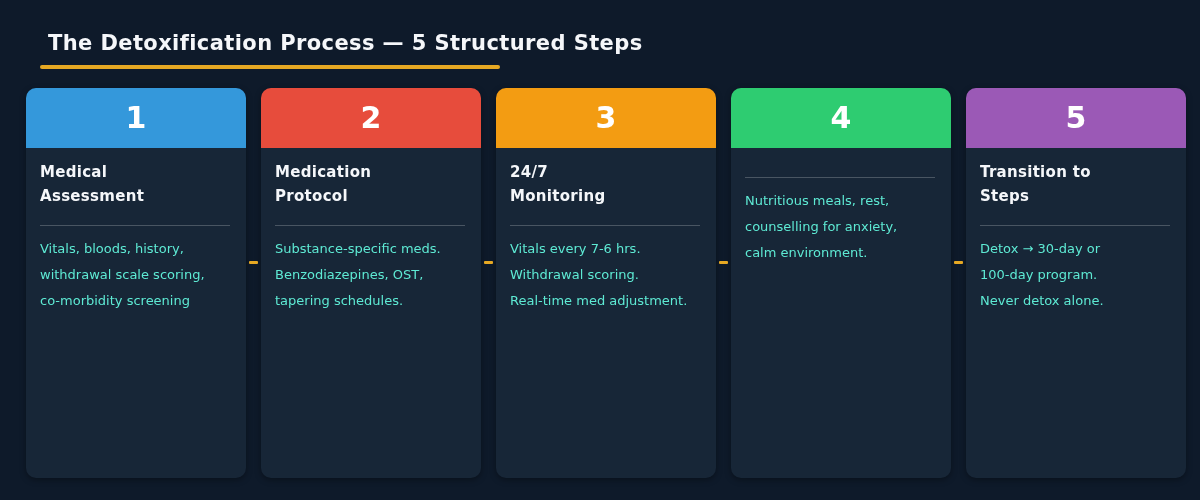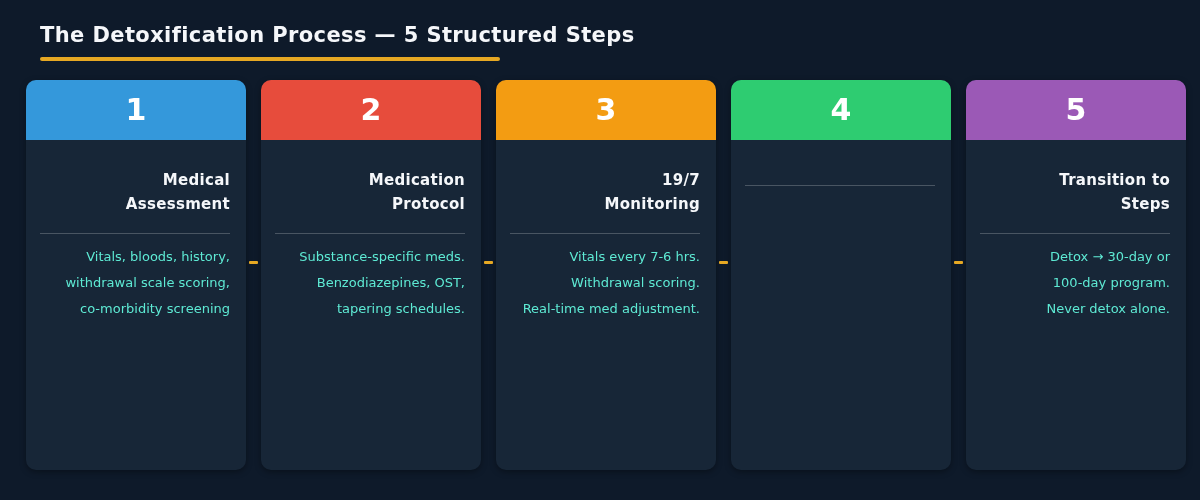--- a/index.html
+++ b/index.html
@@ -8,21 +8,21 @@
     width: 1200px; height: 500px;
   }
   .page {
     position: relative;
     width: 1200px; height: 500px;
     background: #0e1a2a;
     overflow: hidden;
   }
   .header { padding: 22px 0 0 40px; }
   .title {
-    margin: 0;
+    margin: 8px;
     font-size: 21px;
     line-height: 26px;
     font-weight: bold;
     color: #f5f7fa;
     letter-spacing: 0.4px;
   }
   .title-underline {
     width: 460px; height: 4px;
     margin-top: 9px;
     border-radius: 2px;
@@ -42,21 +42,21 @@
   }
   .card-header {
     height: 60px;
     border-radius: 10px 10px 0 0;
     text-align: center;
     line-height: 60px;
     font-size: 30px;
     font-weight: bold;
     color: #ffffff;
   }
-  .card-body { padding: 28px 16px 0 14px; text-align: right; }
+  .card-body { padding: 12px 16px 0 14px; }
   .card-title {
     margin: 0;
     font-size: 15px;
     line-height: 24px;
     font-weight: bold;
     color: #f5f7fa;
     letter-spacing: 0.3px;
     white-space: pre-line;
   }
   .card-divider {
@@ -111,33 +111,36 @@
         <hr class="card-divider">
         <p class="card-desc">Substance-specific meds.
 Benzodiazepines, OST,
 tapering schedules.</p>
       </div>
     </section>
 
     <section class="card" style="background: rgb(23, 38, 55);">
       <div class="card-header" style="background: rgb(243, 156, 18);">3</div>
       <div class="card-body">
-        <h2 class="card-title">19/7
+        <h2 class="card-title">24/7
 Monitoring</h2>
         <hr class="card-divider">
         <p class="card-desc">Vitals every 7-6 hrs.
 Withdrawal scoring.
 Real-time med adjustment.</p>
       </div>
     </section>
 
     <section class="card" style="background: rgb(23, 38, 55);">
       <div class="card-header" style="background: rgb(46, 204, 113);">4</div>
       <div class="card-body">
         <hr class="card-divider">
+        <p class="card-desc">Nutritious meals, rest,
+counselling for anxiety,
+calm environment.</p>
       </div>
     </section>
 
     <section class="card" style="background: rgb(23, 38, 55);">
       <div class="card-header" style="background: rgb(155, 89, 182);">5</div>
       <div class="card-body">
         <h2 class="card-title">Transition to
 Steps</h2>
         <hr class="card-divider">
         <p class="card-desc">Detox → 30-day or

